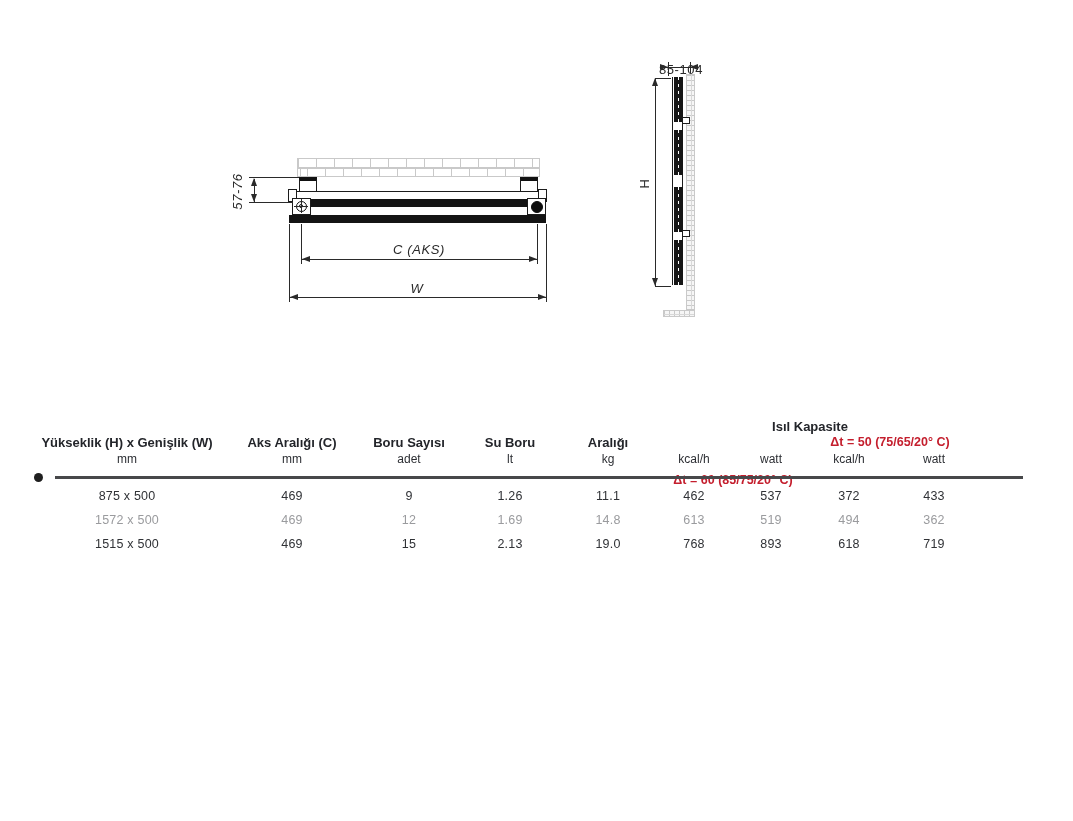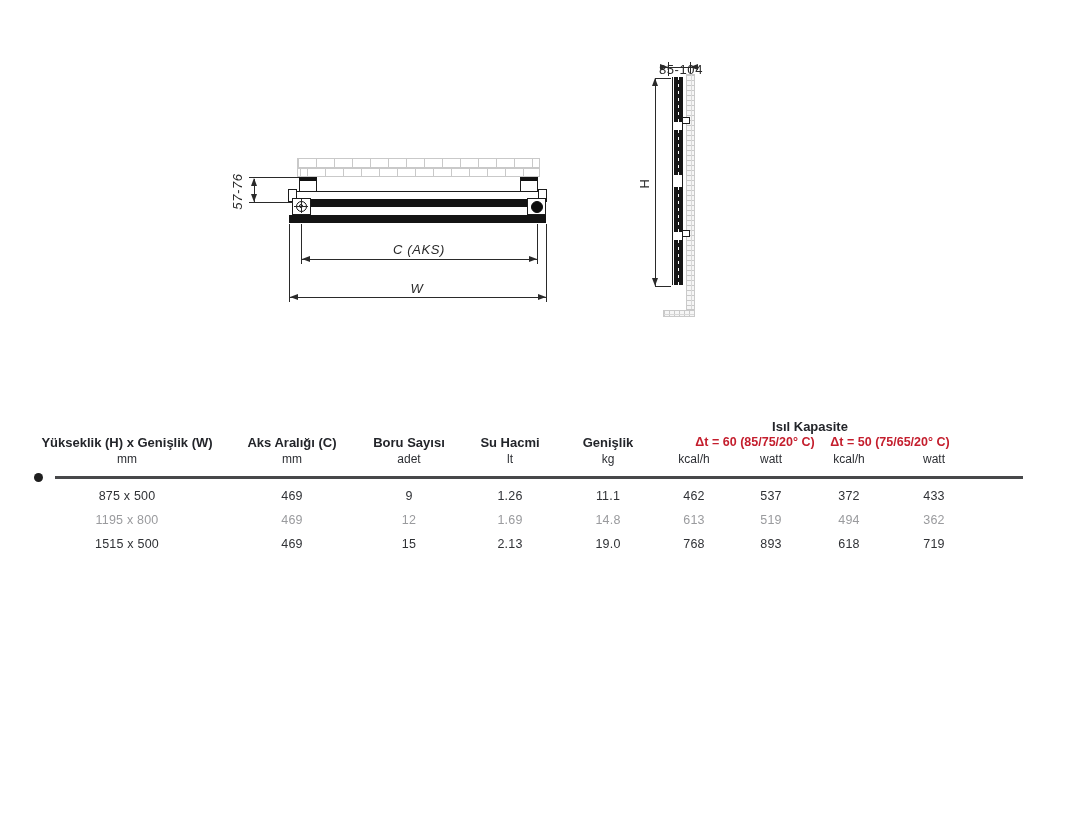--- a/index.html
+++ b/index.html
@@ -145,25 +145,25 @@
     <div class="rotbox" style="left:33px;top:168px;width:22px;height:30px;">
       <span>H</span>
     </div>
   </div>
 
   <div>
 
     <span class="hc c1">Yükseklik (H) x Genişlik (W)</span>
     <span class="hc c2">Aks Aralığı (C)</span>
     <span class="hc c3">Boru Sayısı</span>
-    <span class="hc c4">Su Hacmi</span>
-    <span class="hc c5">Genişlik</span>
+    <span class="hc c4">Su Boru</span>
+    <span class="hc c5">Aralığı</span>
 
     <span class="cap">Isıl Kapasite</span>
-    <span class="dt" style="left:755px;">Δt = 60 (85/75/20° C)</span>
+    <span class="dt" style="left:733px;margin-top:38px;">Δt = 60 (85/75/20° C)</span>
     <span class="dt" style="left:890px;text-align:center;">Δt = 50 (75/65/20° C)</span>
 
     <span class="uc c1">mm</span>
     <span class="uc c2">mm</span>
     <span class="uc c3">adet</span>
     <span class="uc c4">lt</span>
     <span class="uc c5">kg</span>
     <span class="uc c6">kcal/h</span>
     <span class="uc c7">watt</span>
     <span class="uc c8">kcal/h</span>
@@ -175,21 +175,21 @@
     <span class="dc c1 r1">875 x 500</span>
     <span class="dc c2 r1">469</span>
     <span class="dc c3 r1">9</span>
     <span class="dc c4 r1">1.26</span>
     <span class="dc c5 r1">11.1</span>
     <span class="dc c6 r1">462</span>
     <span class="dc c7 r1">537</span>
     <span class="dc c8 r1">372</span>
     <span class="dc c9 r1">433</span>
 
-    <span class="dc mut c1 r2">1195 x 800</span>
+    <span class="dc mut c1 r2">1572 x 500</span>
     <span class="dc mut c2 r2">469</span>
     <span class="dc mut c3 r2">12</span>
     <span class="dc mut c4 r2">1.69</span>
     <span class="dc mut c5 r2">14.8</span>
     <span class="dc mut c6 r2">613</span>
     <span class="dc mut c7 r2">519</span>
     <span class="dc mut c8 r2">494</span>
     <span class="dc mut c9 r2">362</span>
 
     <span class="dc c1 r3">1515 x 500</span>

